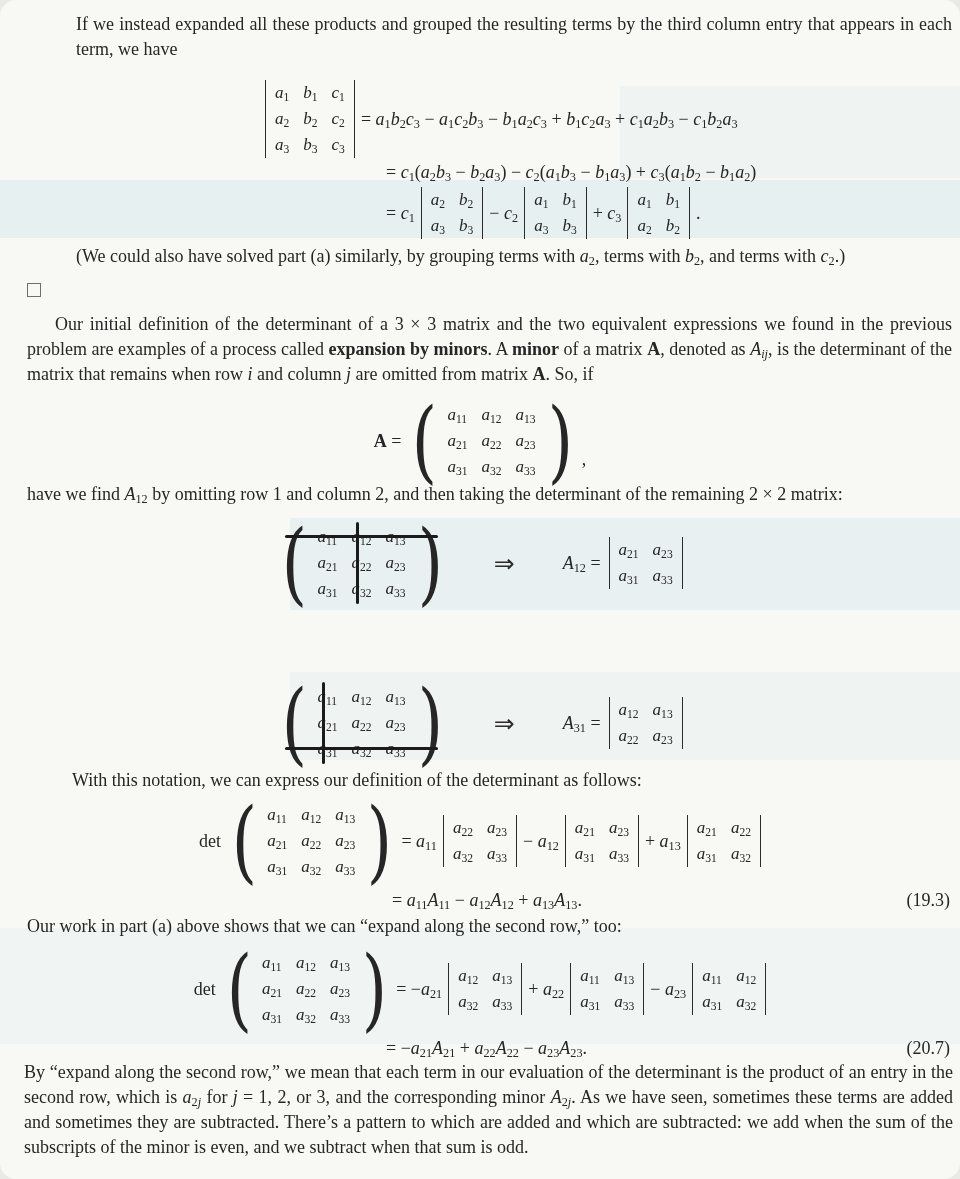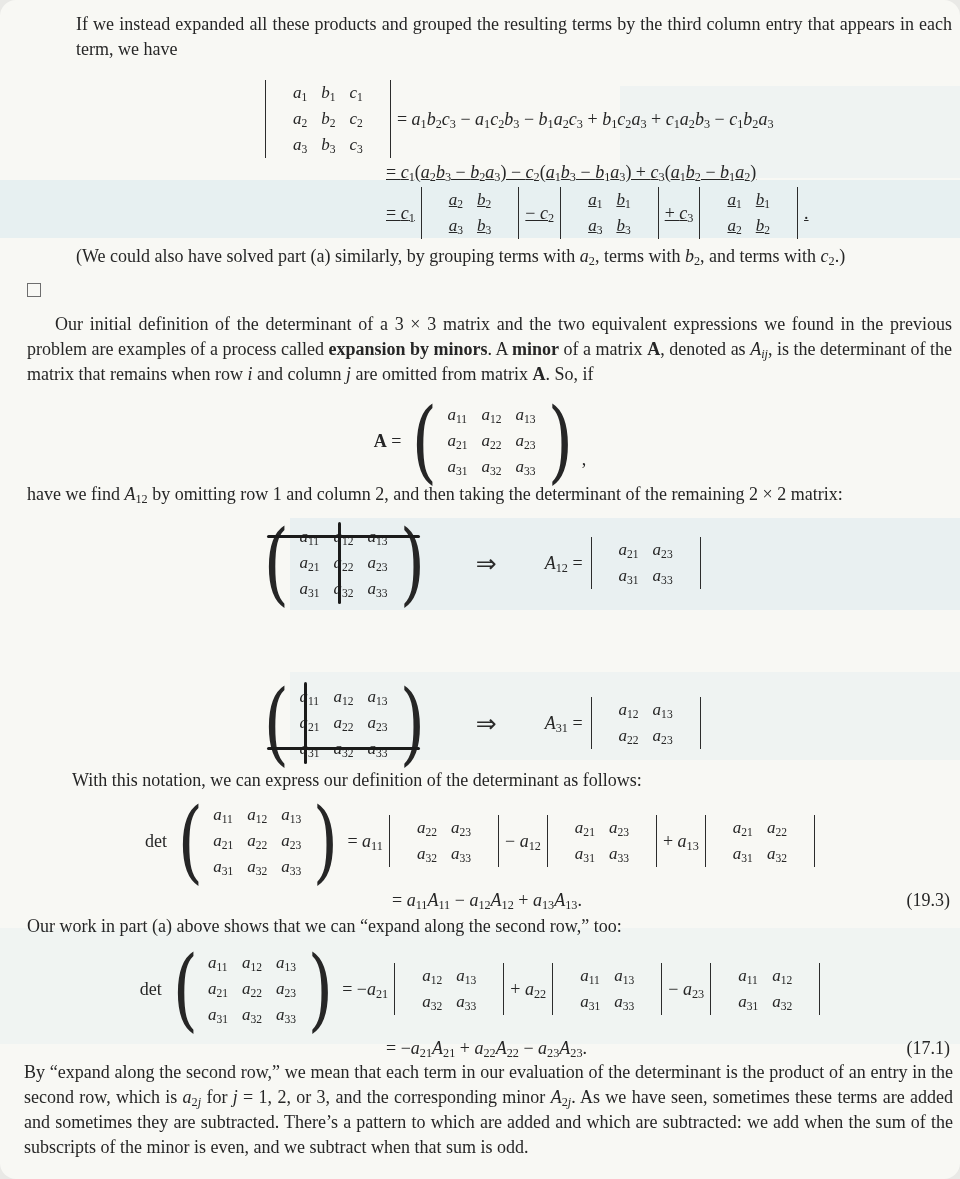--- a/index.html
+++ b/index.html
@@ -28,36 +28,36 @@
   .p8 { top:1060px; left:24px; width:929px; }
 
   .seg-b { font-weight:bold; }
   .seg-i { font-style:italic; }
   .v { font-style:italic; }
   sub { font-size:68%; line-height:0; vertical-align:-0.22em; }
 
   .eq { position:absolute; font-size:18px; }
   .eqrow { display:flex; align-items:center; gap:6px; }
   .eq1 { top:80px; left:265px; }
-  .eq1 .indent { margin-left:121px;text-decoration:underline; }
+  .eq1 .indent { margin-left:121px; }
   .eq1 .r2 { margin-top:4px; }
   .eq1 .r3 { margin-top:4px; }
   .eq2 { top:396px; left:0; width:960px; }
   .eq3 { top:518px; left:0; width:960px; }
   .eq4 { top:678px; left:0; width:960px; }
   .eq5 { top:796px; left:0; width:960px; }
   .eq6 { top:944px; left:0; width:960px; }
   .center { justify-content:center; }
   .gap-lg { gap:48px; }
 
   .mat { display:inline-grid; align-items:center; }
   .mcell { padding:0 7px; height:26px; line-height:26px; font-size:17px; font-style:italic; white-space:nowrap; }
   .mcell sub { font-style:normal; }
   .det { display:inline-flex; align-items:flex-end;
-         border-left:1.6px solid #2c2c2c; border-right:1.6px solid #2c2c2c; padding:0 20px; }
+         border-left:1.6px solid #2c2c2c; border-right:1.6px solid #2c2c2c; padding:0 2px; }
   .pm { position:relative; display:inline-flex; align-items:center; }
   .paren { font-family:"DejaVu Serif",serif; font-size:90px; line-height:1; font-weight:400;
            transform:scaleX(0.72); letter-spacing:-2px; }
   .mtext { white-space:nowrap; }
   .roman { font-style:normal; }
   .arrow { font-family:"DejaVu Sans","Liberation Sans",sans-serif; font-size:25px; color:#2b2b2b; }
 
   .strike-h { position:absolute; left:8px; right:8px; height:3px; background:#1b1b1b; border-radius:2px; }
   .s-r1 { top:calc(50% - 28px); }
   .s-r3 { top:calc(50% + 24px); }
@@ -336,19 +336,19 @@
         <span class="mat" style="grid-template-columns: repeat(2, auto);">
             <span class="mcell"><span class="v">a</span><sub>11</sub></span>
             <span class="mcell"><span class="v">a</span><sub>12</sub></span>
             <span class="mcell"><span class="v">a</span><sub>31</sub></span>
             <span class="mcell"><span class="v">a</span><sub>32</sub></span>
           </span>
       </span>
     </div>
     <div class="line2">
       <span class="mtext">= −<span class="v">a</span><sub>21</sub><span class="v">A</span><sub>21</sub> + <span class="v">a</span><sub>22</sub><span class="v">A</span><sub>22</sub> − <span class="v">a</span><sub>23</sub><span class="v">A</span><sub>23</sub>.</span>
-      <span class="tag">(17.1)</span>
+      <span class="tag">(20.7)</span>
     </div>
   </div>
 
   <p class="para p8"><span class="seg-n">By “expand along the second row,” we mean that each term in our evaluation of the determinant is the product of an entry in the second row, which is </span><span class="seg-m"><span class="v">a</span><sub>2<span class="v">j</span></sub></span><span class="seg-n"> for </span><span class="seg-i">j</span><span class="seg-n"> = 1, 2, or 3, and the corresponding minor </span><span class="seg-m"><span class="v">A</span><sub>2<span class="v">j</span></sub></span><span class="seg-n">. As we have seen, sometimes these terms are added and sometimes they are subtracted. There’s a pattern to which are added and which are subtracted: we add when the sum of the subscripts of the minor is even, and we subtract when that sum is odd.</span></p>
 
 </div>
 
 </body></html>

